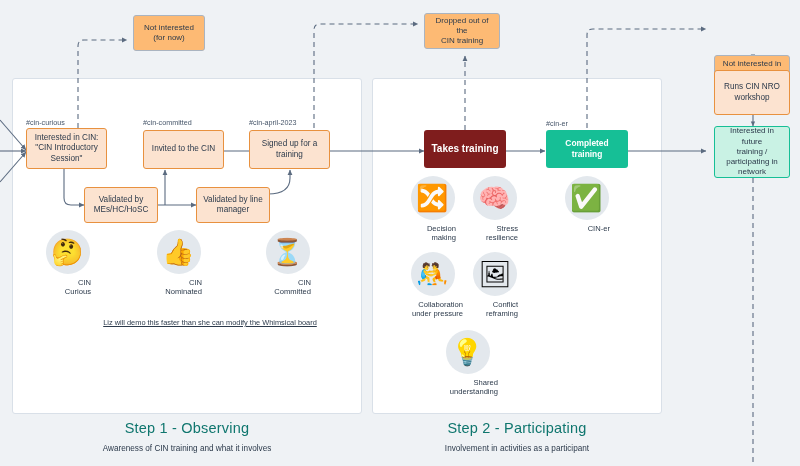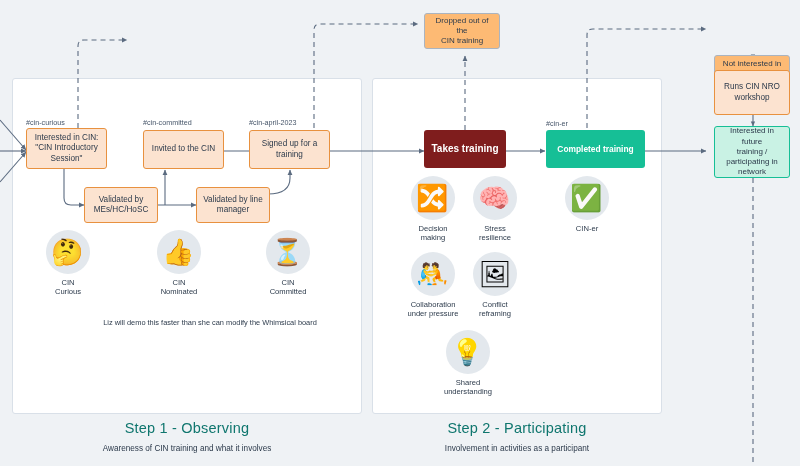--- a/index.html
+++ b/index.html
@@ -88,20 +88,21 @@
     justify-content: center;
     font-size: 26px;
     line-height: 1;
   }
   .badge .cap {
     margin-top: 4px;
     font-size: 7.6px;
     color: #2c3a4b;
     line-height: 1.25;
     white-space: pre-line;
+    text-align: right;
   }
   .note {
     position: absolute;
     font-size: 7.4px;
     color: #2c3a4b;
     text-align: center;
   }
   .steptitle {
     position: absolute;
     text-align: center;
@@ -168,20 +169,22 @@
 
       <path d="M587,128 L587,35 Q587,29 593,29 L706,29" stroke-dasharray="5,4" marker-end="url(#ah)"></path>
 
       <path d="M753,59 L753,70" marker-start="url(#ahb)" marker-end="url(#ahb)"></path>
       <path d="M753,115 L753,126" marker-start="url(#ahb)" marker-end="url(#ahb)"></path>
 
       <path d="M753,178 L753,466" stroke-dasharray="5,4"></path>
     </g>
   </svg>
 
+  <div class="node node-grey multi" style="left:133px; top:15px; width:72px; height:36px;">Not interested
+(for now)</div>
 
   <div class="node node-grey multi" style="left:424px; top:13px; width:76px; height:36px;">Dropped out of the
 CIN training</div>
 
   <div class="node node-grey multi" style="left:714px; top:11px; width:76px; height:48px;margin-top:44px;">Not interested in
 future training /
 participating in the
 network</div>
 
   <div class="node node-peach multi" style="left:714px; top:70px; width:76px; height:45px;">Runs CIN NRO
@@ -206,39 +209,39 @@
 
   <div class="node node-peach multi" style="left:84px; top:187px; width:74px; height:36px;">Validated by
 MEs/HC/HoSC</div>
 
   <div class="node node-peach multi" style="left:196px; top:187px; width:74px; height:36px;">Validated by line
 manager</div>
 
   <div class="node node-orange" style="left:424px; top:130px; width:82px; height:38px;">Takes training</div>
 
   <div class="tag" style="left:546px; top:119px;">#cin-er</div>
-  <div class="node node-green" style="left:546px; top:130px; width:99px; height:38px;">Completed training</div>
+  <div class="node node-green" style="left:546px; top:130px; width:82px; height:38px;">Completed training</div>
 
   <div class="badge" style="left:45px; top:230px;">
     <div class="circ">🤔</div>
     <div class="cap">CIN
 Curious</div>
   </div>
   <div class="badge" style="left:156px; top:230px;">
     <div class="circ">👍</div>
     <div class="cap">CIN
 Nominated</div>
   </div>
   <div class="badge" style="left:265px; top:230px;">
     <div class="circ">⏳</div>
     <div class="cap">CIN
 Committed</div>
   </div>
 
-  <div class="note" style="left:12px; top:318px; width:396px;">Liz will demo this faster than she can modify the Whimsical board</div>
+  <div class="note" style="left:12px; top:318px; width:396px;text-decoration:underline;">Liz will demo this faster than she can modify the Whimsical board</div>
 
   <div class="badge" style="left:410px; top:176px;">
     <div class="circ">🔀</div>
     <div class="cap">Decision
 making</div>
   </div>
   <div class="badge" style="left:472px; top:176px;">
     <div class="circ">🧠</div>
     <div class="cap">Stress
 resilience</div>

